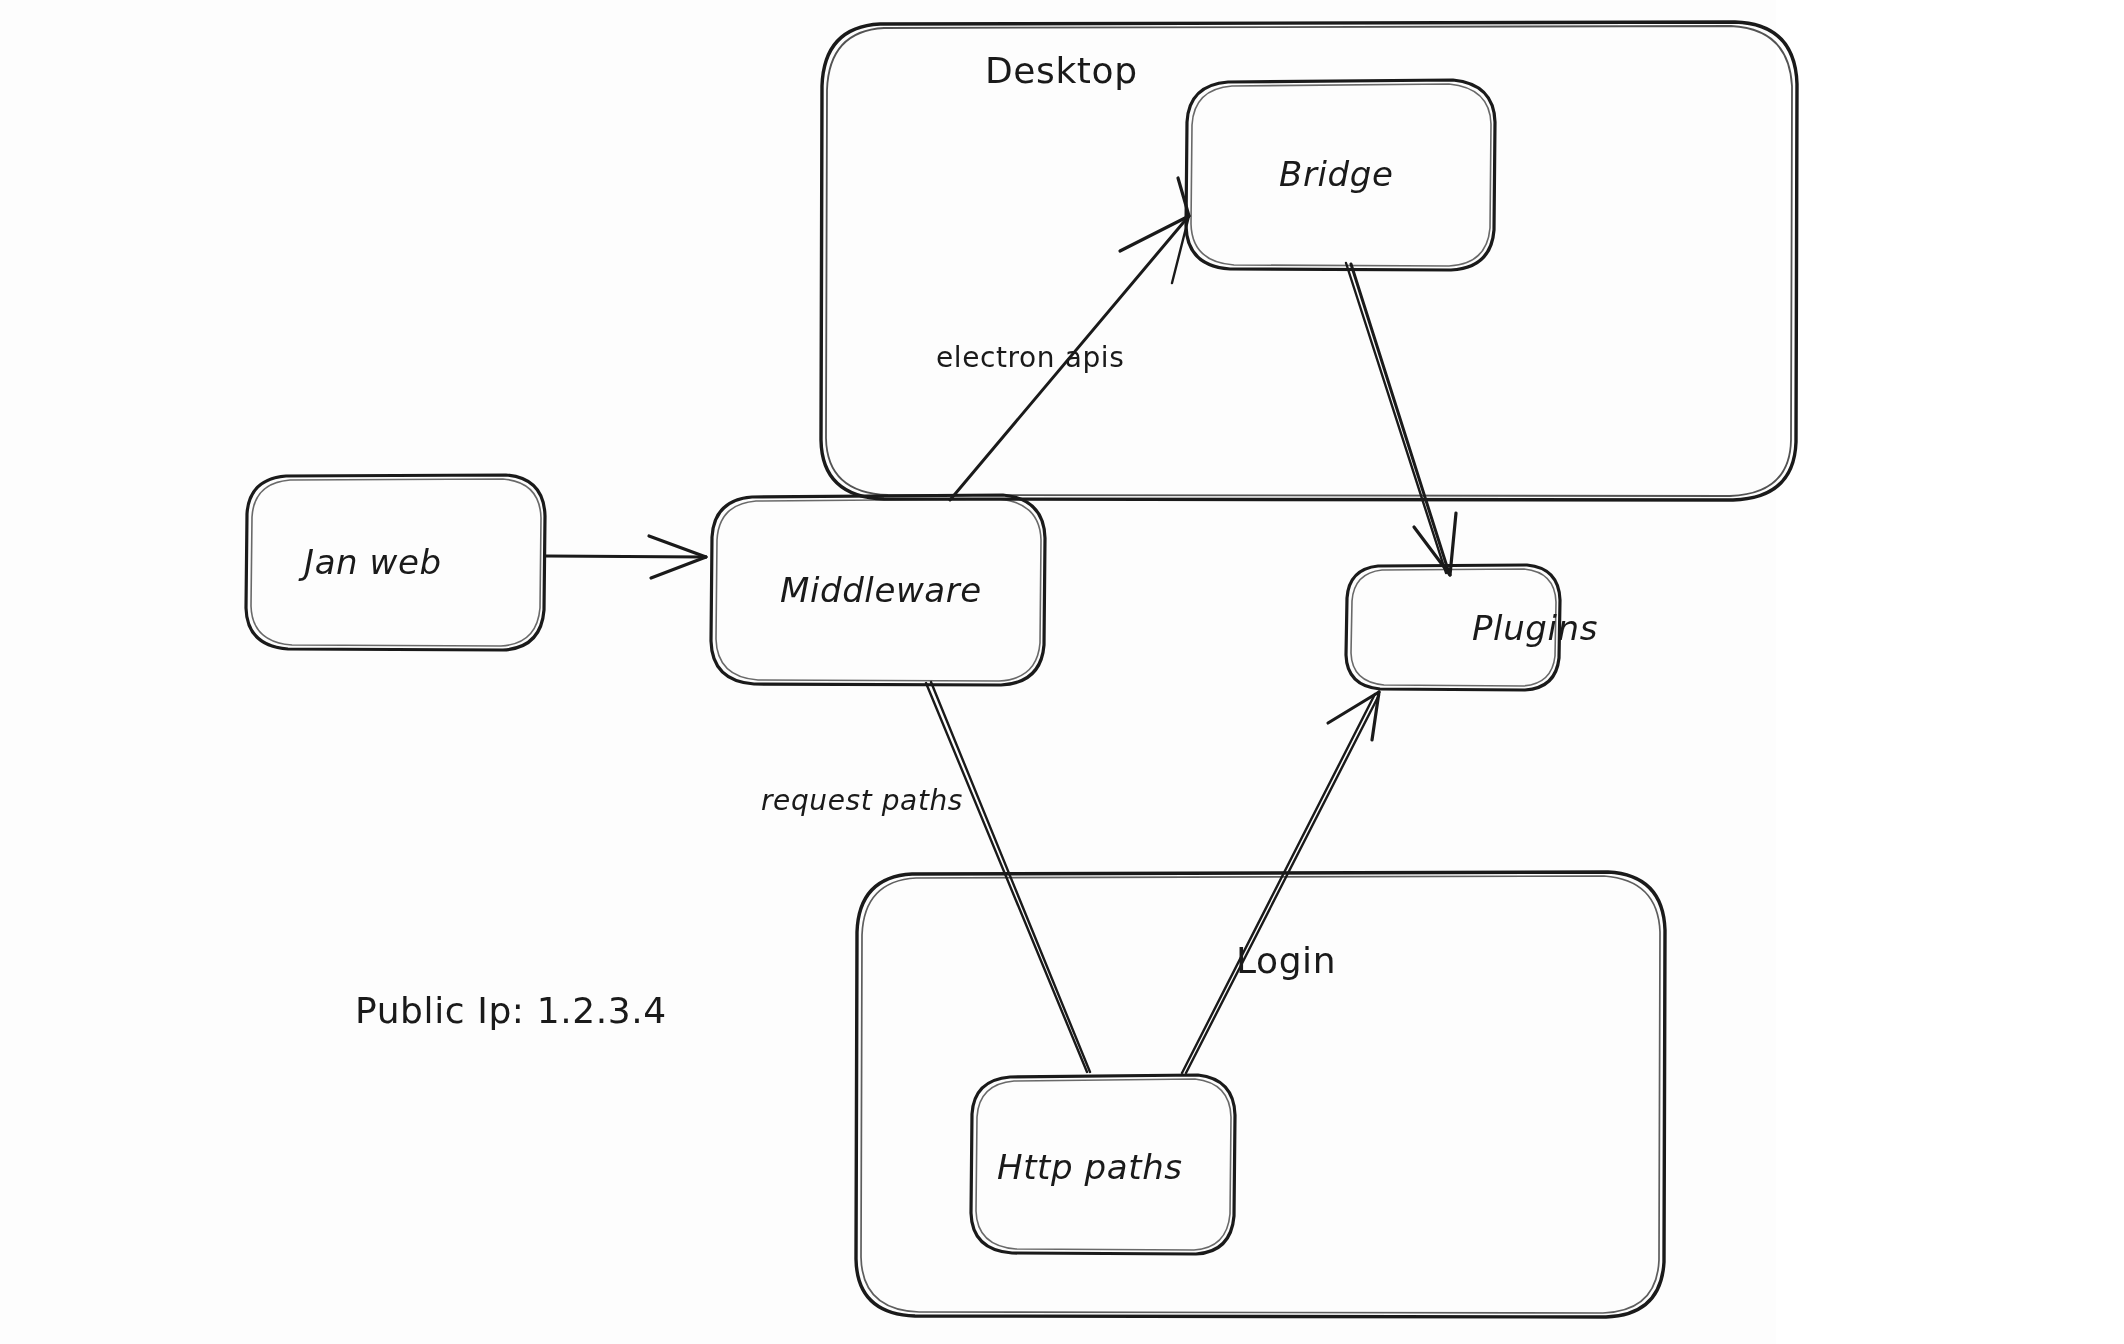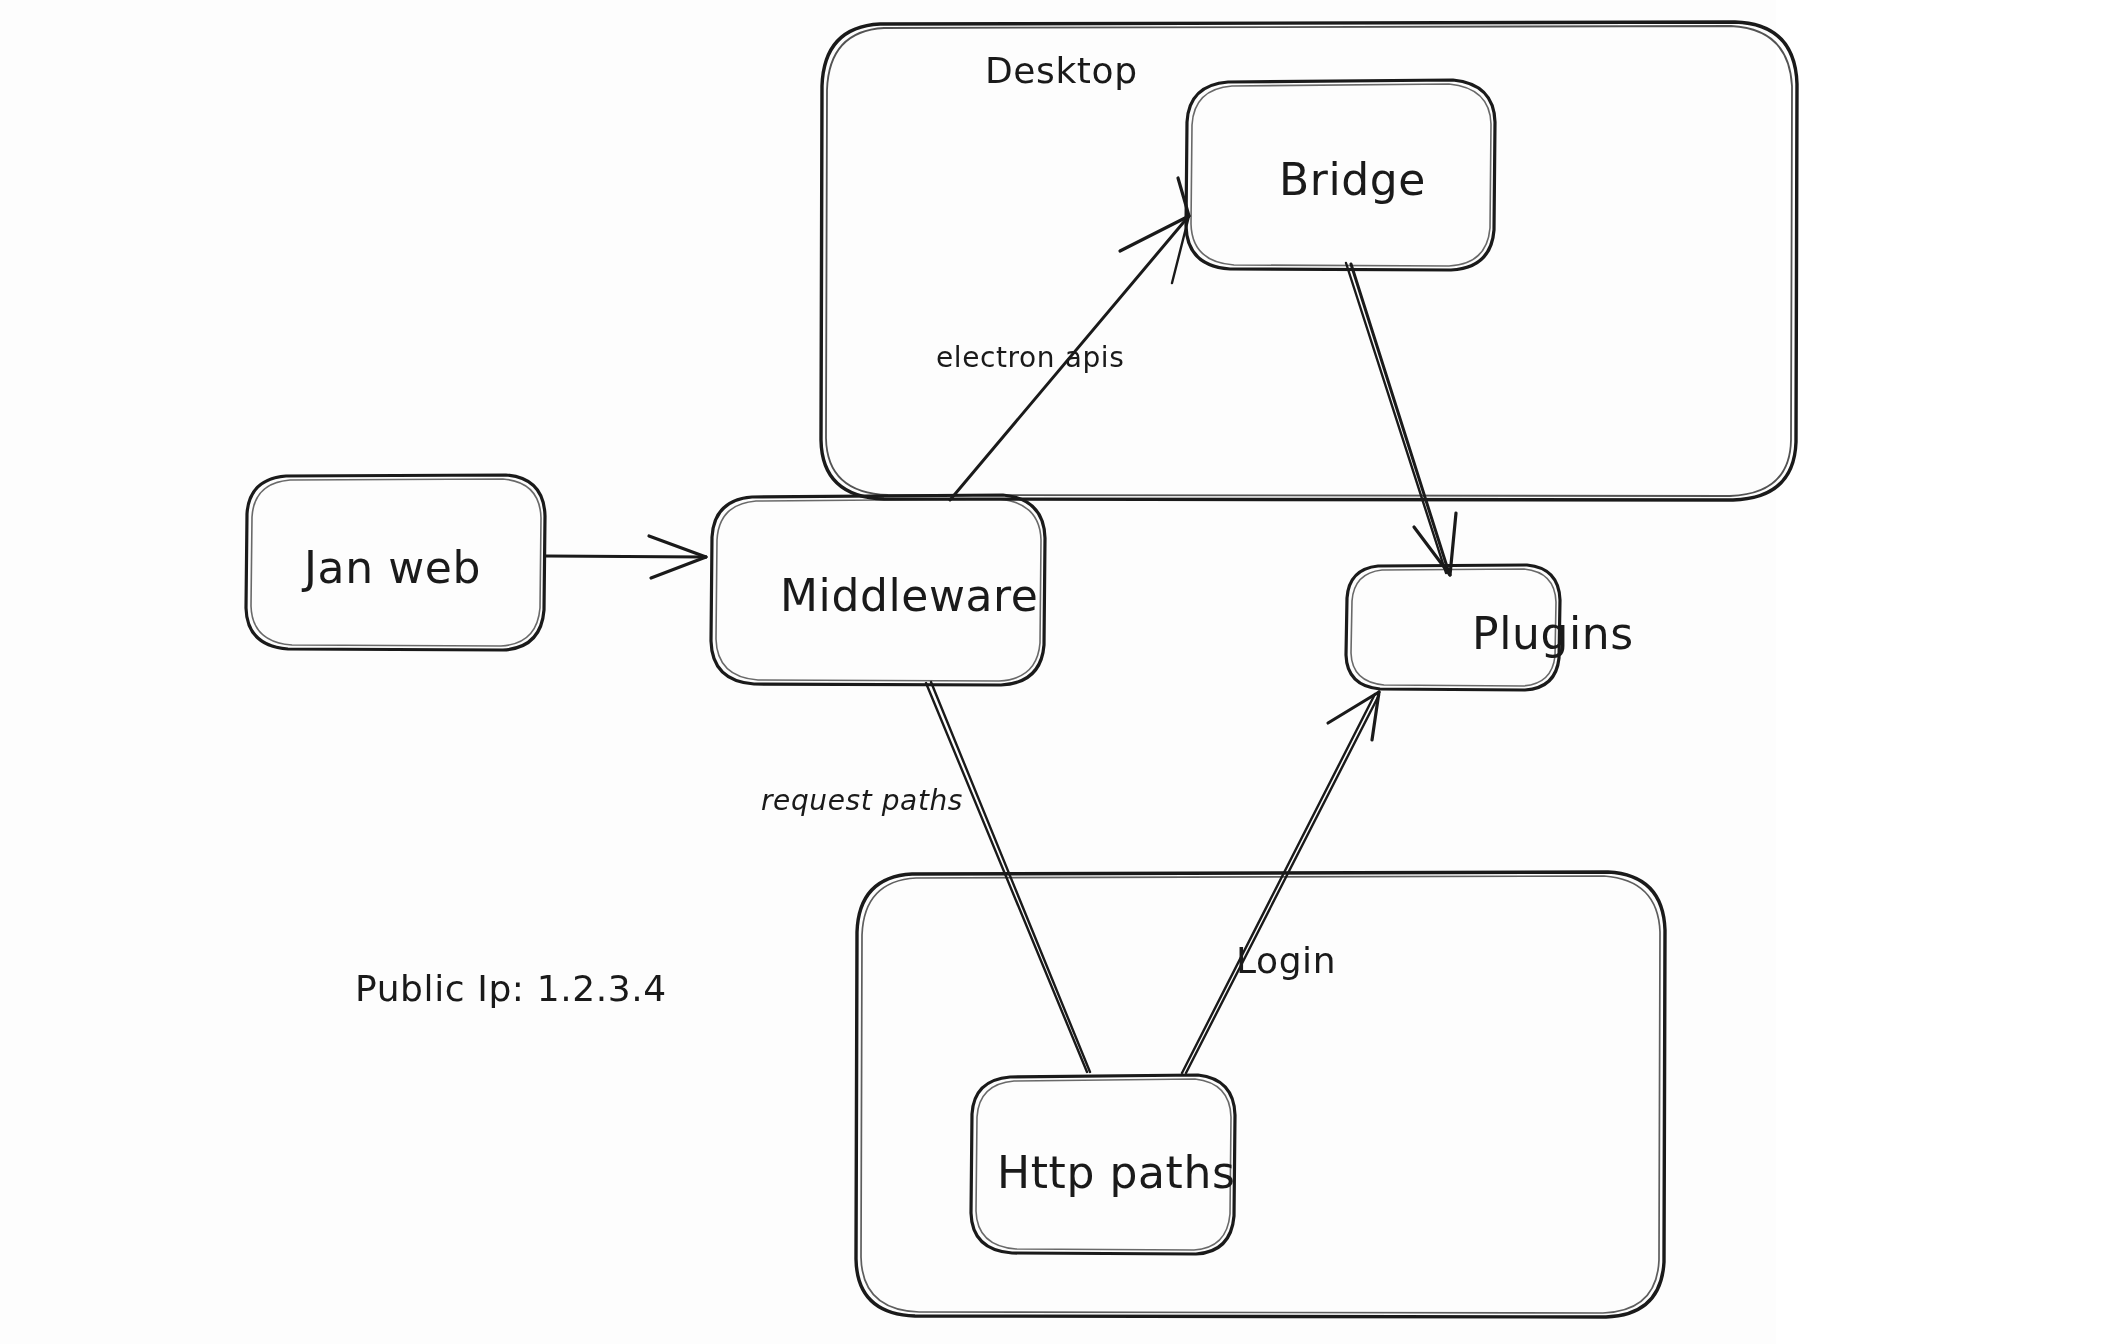--- a/index.html
+++ b/index.html
@@ -52,34 +52,36 @@
     position: absolute;
     color: #1a1a1a;
     font-family: "DejaVu Sans", sans-serif;
     font-weight: 400;
     white-space: nowrap;
     letter-spacing: 0.6px;
     line-height: 1.15;
     user-select: none;
   }
   .node-label {
-    font-size: 44px;
+    font-size: 34px;
+    font-style: italic;
   }
   .group-label {
     font-size: 36px;
   }
   .edge-label {
     font-size: 28px;
   }
   .note-block {
     font-size: 36px;
     line-height: 1.42;
   }
   .note-block div {
     white-space: nowrap;
+    margin-top: 22px;
   }
 </style>
 </head>
 <body>
 
 <div id="canvas">
 
   <svg class="diagram" viewBox="0 0 2124 1344" xmlns="http://www.w3.org/2000/svg">
 
     <g>

